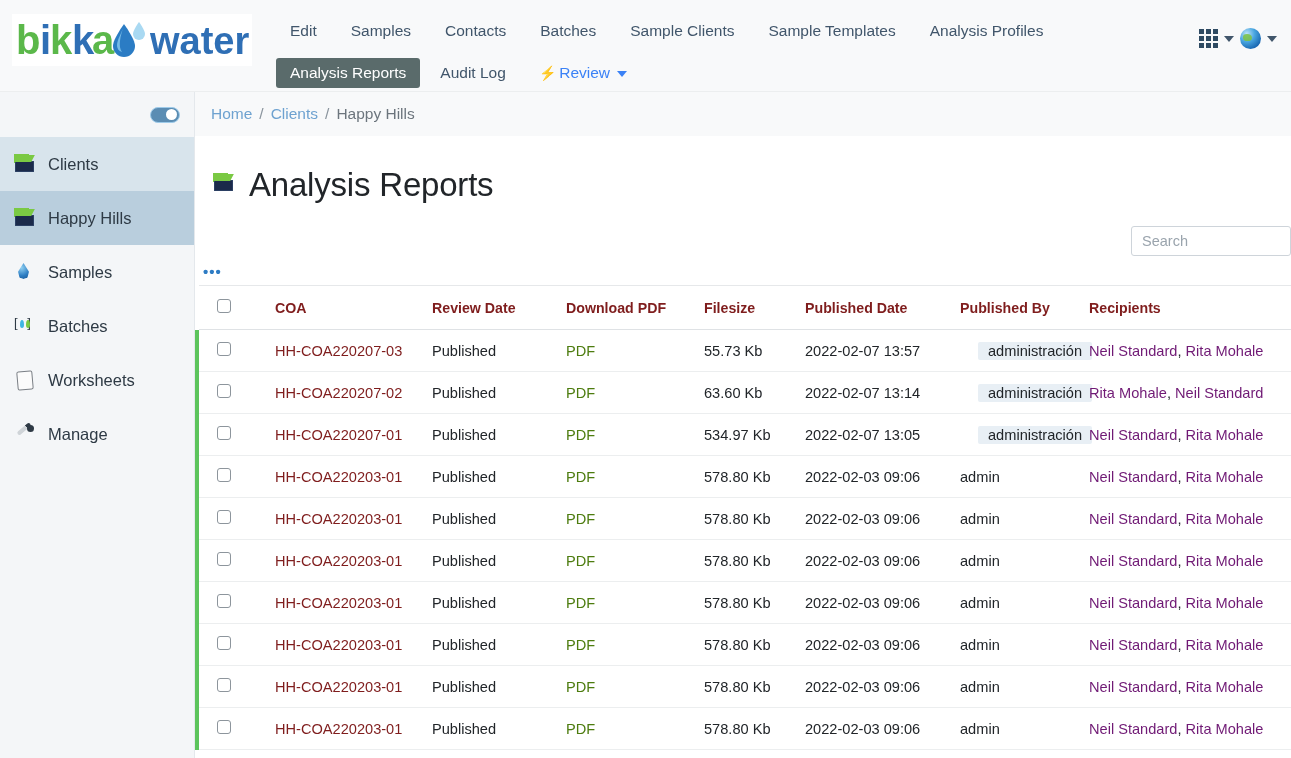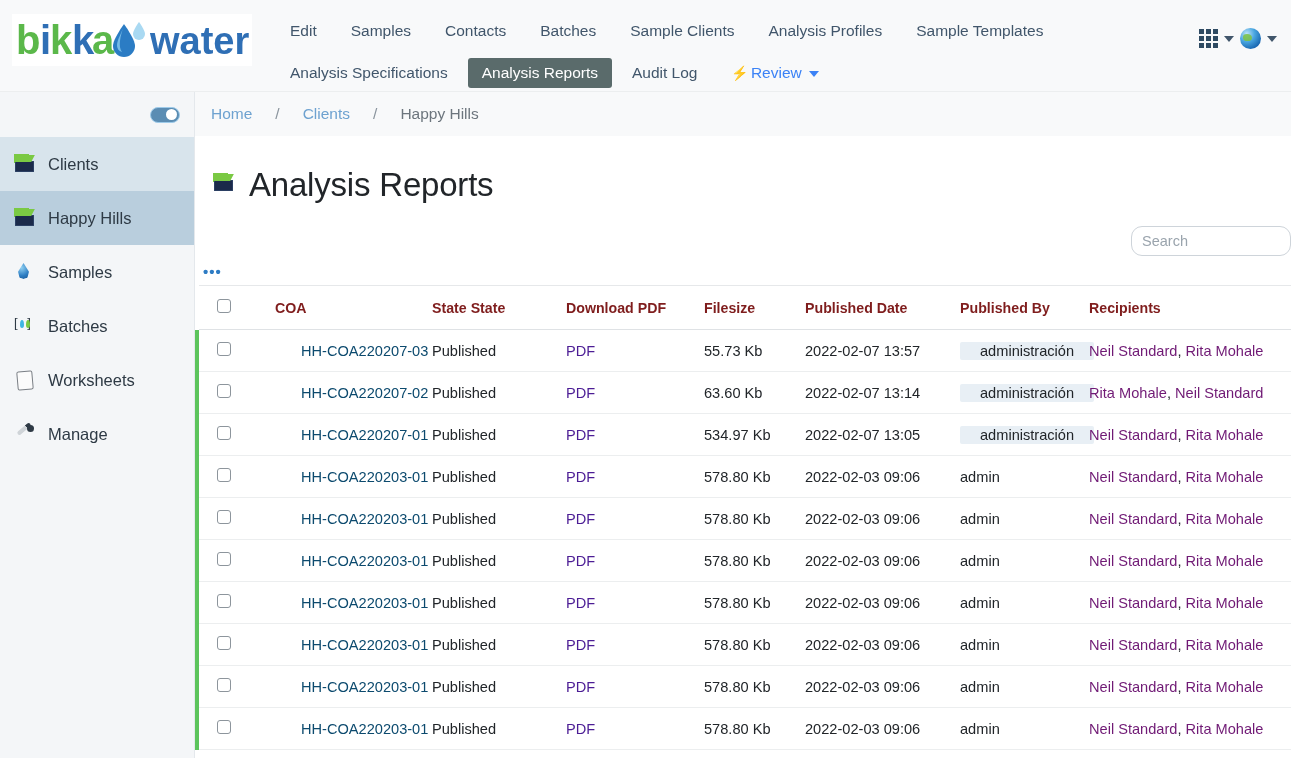--- a/index.html
+++ b/index.html
@@ -234,21 +234,21 @@
     overflow: hidden;
     position: relative;
   }
   #breadcrumb {
     background: #f8f9fa;
     height: 44px;
     display: flex;
     align-items: center;
     padding-left: 16px;
     font-size: 15.5px;
-    gap: 23px;
+    gap: 7px;
     color: #6c757d;
   }
   #breadcrumb a { color: #6ea2d0; text-decoration: none; }
   #breadcrumb .sep { color: #8a949d; }
   #breadcrumb .cur { color: #6c757d; }
 
   #page-title-row {
     display: flex;
     align-items: center;
     gap: 14px;
@@ -264,21 +264,21 @@
 
   #search-row {
     display: flex;
     justify-content: flex-end;
     padding: 22px 0 0 0;
   }
   #search-input {
     width: 160px;
     height: 30px;
     border: 1px solid #ced4da;
-    border-radius: 11px;
+    border-radius: 3px;
     padding: 0 10px;
     font-size: 14.5px;
     color: #495057;
     font-family: "Liberation Sans", sans-serif;
     background: #fff;
     outline: none;
   }
   #search-input::placeholder { color: #9aa4ad; }
 
   #dots {
@@ -327,26 +327,27 @@
   col.c-rcp   { width: 218px; }
 
   .chk {
     width: 14px; height: 14px;
     border: 1px solid #8d959c;
     border-radius: 3px;
     background: #fff;
     display: inline-block;
     margin-left: 18px;
   }
-  .lnk { color: #0c4a6e; text-decoration: none; margin-left: 26px; }
-  .lnk-blue { color: #4c1d95; text-decoration: none; }
+  .lnk { color: #7f1d1d; text-decoration: none; }
+  .lnk-blue { color: #4d7c0f; text-decoration: none; }
   .badge-user {
     background: #e8eff5;
-    padding: 1px 20px;
+    padding: 1px 10px;
     border-radius: 2px;
+    margin-left: 18px;
   }
   .plain-user { padding: 1px 0; }
   .recips a { color: #701a75; text-decoration: none; }
   .recips { color: #212529; }
 </style>
 </head>
 <body>
 
 <div id="topbar">
 
@@ -369,25 +370,24 @@
     </svg>
   </div>
 
   <div id="nav-wrap">
     <div class="nav-row">
       <a class="nav-item">Edit</a>
       <a class="nav-item">Samples</a>
       <a class="nav-item">Contacts</a>
       <a class="nav-item">Batches</a>
       <a class="nav-item">Sample Clients</a>
+      <a class="nav-item">Sample Templates</a>
       <a class="nav-item">Analysis Profiles</a>
-      <a class="nav-item">Sample Templates</a>
     </div>
     <div class="nav-row">
-      <a class="nav-item">Analysis Specifications</a>
       <a class="nav-item active">Analysis Reports</a>
       <a class="nav-item">Audit Log</a>
       <a class="nav-item blue">
         <span class="bolt">⚡</span><span>Review</span><span class="caret"></span>
       </a>
     </div>
   </div>
 
   <div id="topright">
     <span class="grid-icon">
@@ -471,21 +471,21 @@
           <col class="c-date">
           <col class="c-by">
           <col class="c-rcp">
       </colgroup>
       <thead>
         <tr>
           <th>
             <span class="chk"></span>
           </th>
           <th>COA</th>
-          <th>State State</th>
+          <th>Review Date</th>
           <th>Download PDF</th>
           <th>Filesize</th>
           <th>Published Date</th>
           <th>Published By</th>
           <th>Recipients</th>
         </tr>
       </thead>
       <tbody id="reports-body">
           <tr>
             <td><span class="chk"></span></td>

